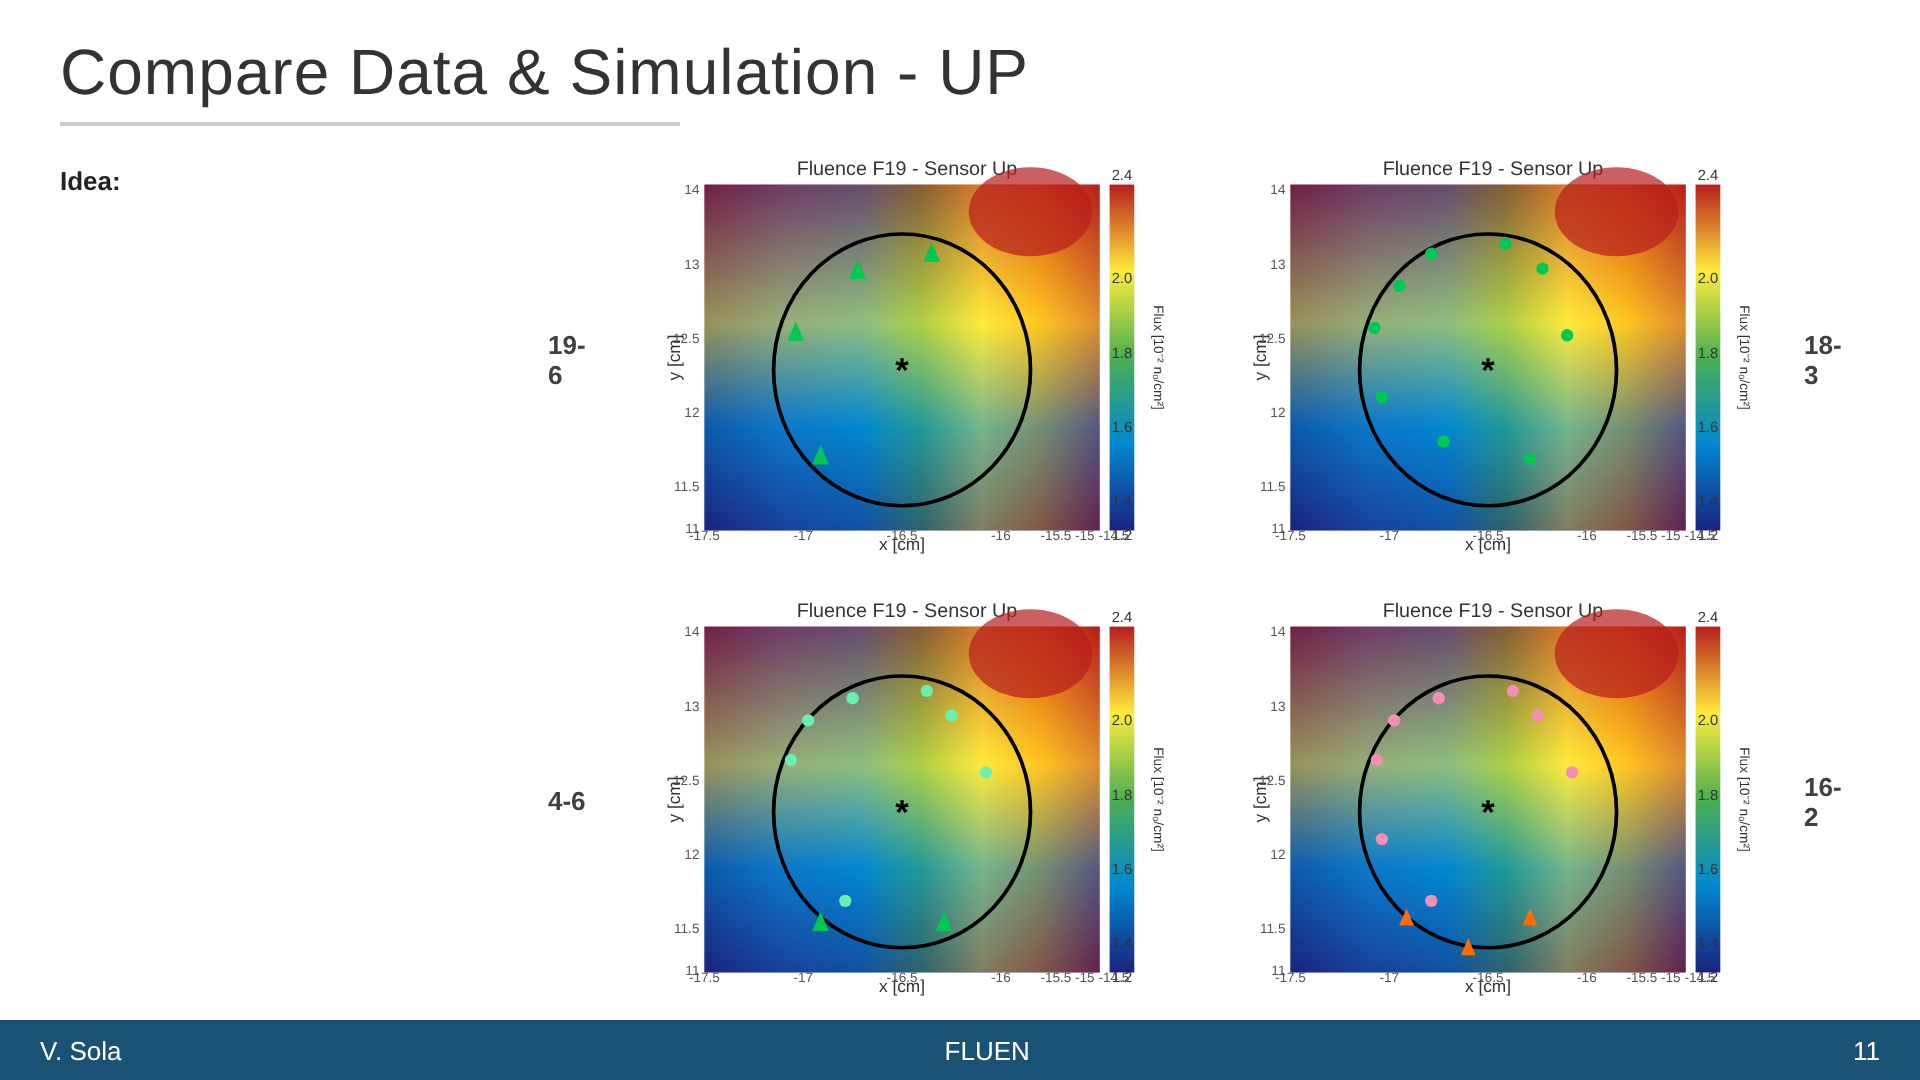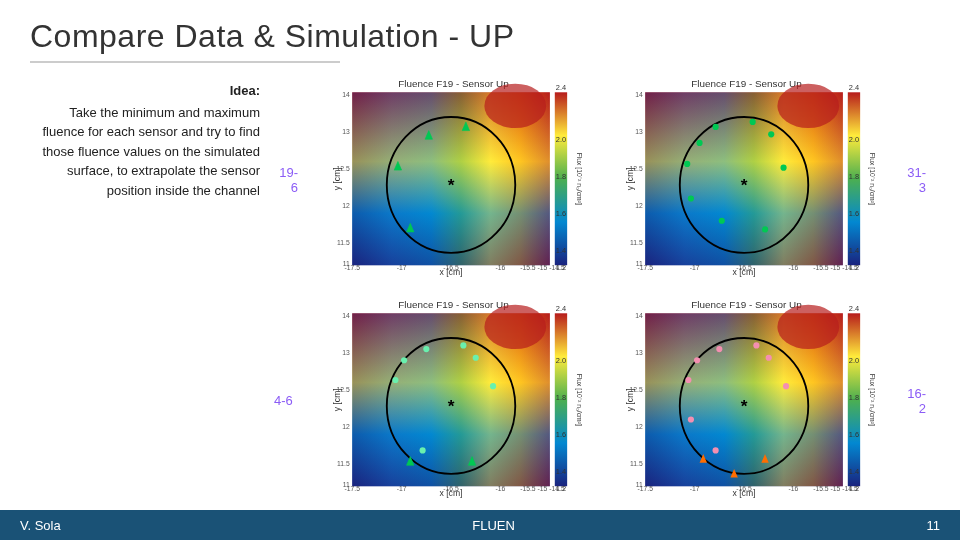--- a/index.html
+++ b/index.html
@@ -34,21 +34,20 @@
       height: 2px;
       background: #ccc;
       margin-top: 6px;
     }
 
     
     .main-content {
       display: flex;
       flex: 1;
       padding: 0 30px 0 20px;
-      text-align: right;
     }
 
     
     .left-panel {
       width: 250px;
       flex-shrink: 0;
       padding: 10px 10px 0 10px;
       font-size: 13px;
       color: #222;
       line-height: 1.5;
@@ -76,22 +75,22 @@
 
     .chart-wrapper {
       position: relative;
       flex: 1;
       height: 100%;
       max-height: 210px;
     }
 
     .chart-label {
       font-size: 13px;
-      color: #8b5cf6;
-      font-weight: 400;
+      color: #404040;
+      font-weight: 700;
       display: flex;
       align-items: center;
       padding: 0 4px;
     }
 
     
     .footer-bar {
       height: 30px;
       background: #1a5276;
       display: flex;
@@ -115,21 +114,20 @@
 
   <div class="header">
     <h1>Compare Data &amp; Simulation - UP</h1>
     <div class="header-line"></div>
   </div>
 
   <div class="main-content">
 
     <div class="left-panel">
       <div class="idea-label">Idea:</div>
-      <div>Take the minimum and maximum fluence for each sensor and try to find those fluence values on the simulated surface, to extrapolate the sensor position inside the channel</div>
     </div>
 
     <div class="charts-area">
 
       <div class="charts-row">
 
         <div class="chart-label" style="width:32px;">
           <span>19-6</span>
         </div>
 
@@ -266,21 +264,21 @@
             <text x="16" y="48" text-anchor="end" font-size="5.5" fill="#555">13</text>
             <text x="16" y="78" text-anchor="end" font-size="5.5" fill="#555">12.5</text>
             <text x="16" y="108" text-anchor="end" font-size="5.5" fill="#555">12</text>
             <text x="16" y="138" text-anchor="end" font-size="5.5" fill="#555">11.5</text>
             <text x="16" y="155" text-anchor="end" font-size="5.5" fill="#555">11</text>
             <text x="200" y="84" text-anchor="middle" font-size="5.5" fill="#333" transform="rotate(90,200,84)">Flux [10⁻² n₀/cm²]</text>
           </svg>
         </div>
 
         <div class="chart-label" style="width:32px;">
-          <span>31-3</span>
+          <span>18-3</span>
         </div>
 
       </div>
 
       <div class="charts-row">
 
         <div class="chart-label" style="width:32px;">
           <span>4-6</span>
         </div>
 

